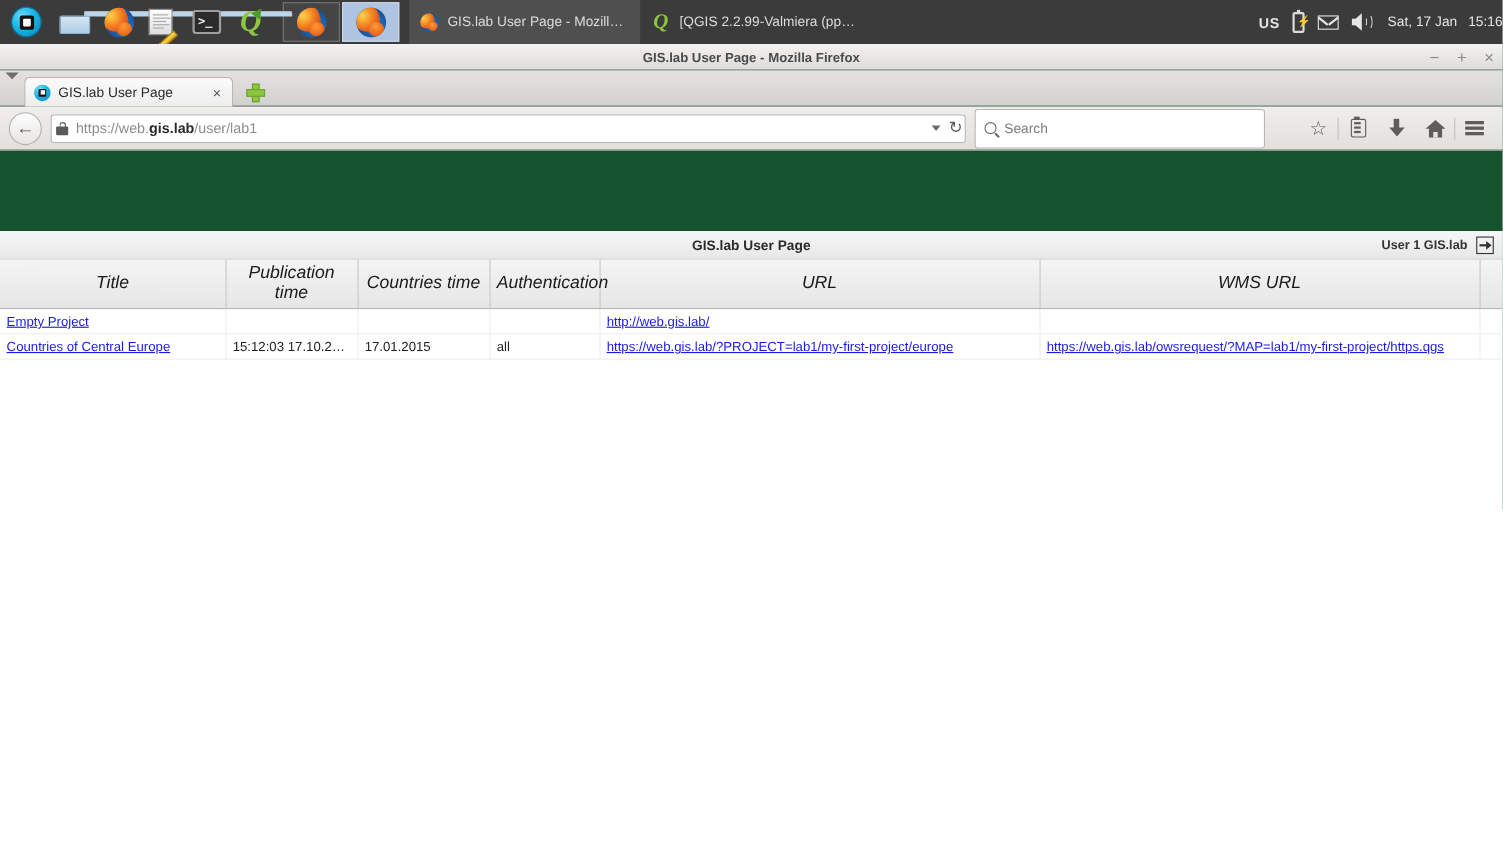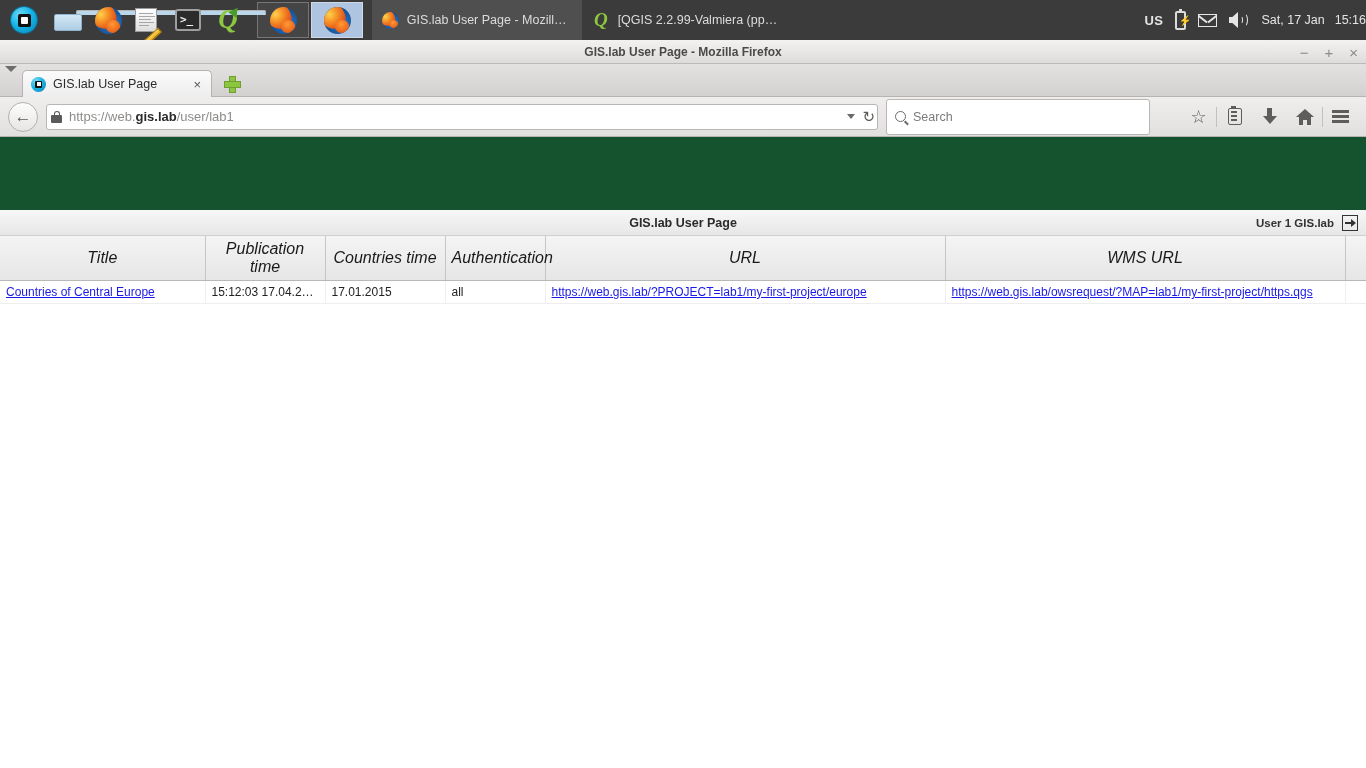--- a/index.html
+++ b/index.html
@@ -490,22 +490,31 @@
           <th class="c-pub">Publication time</th>
           <th class="c-exp">Countries time</th>
           <th class="c-auth">Authentication</th>
           <th class="c-url">URL</th>
           <th class="c-wms">WMS URL</th>
           <th class="c-last"></th>
         </tr>
       </thead>
       <tbody>
         <tr>
+          <td><a href="#">Empty Project</a></td>
+          <td></td>
+          <td></td>
+          <td></td>
+          <td><a href="#">http://web.gis.lab/</a></td>
+          <td><a href="#"></a></td>
+          <td></td>
+        </tr>
+        <tr>
           <td><a href="#">Countries of Central Europe</a></td>
-          <td>15:12:03 17.04.2015</td>
+          <td>15:12:03 17.10.2015</td>
           <td>17.01.2015</td>
           <td>all</td>
           <td><a href="#">https://web.gis.lab/?PROJECT=lab1/my-first-project/europe</a></td>
           <td><a href="#">https://web.gis.lab/owsrequest/?MAP=lab1/my-first-project/https.qgs</a></td>
           <td></td>
         </tr>
       </tbody>
     </table>
 
   </div>

